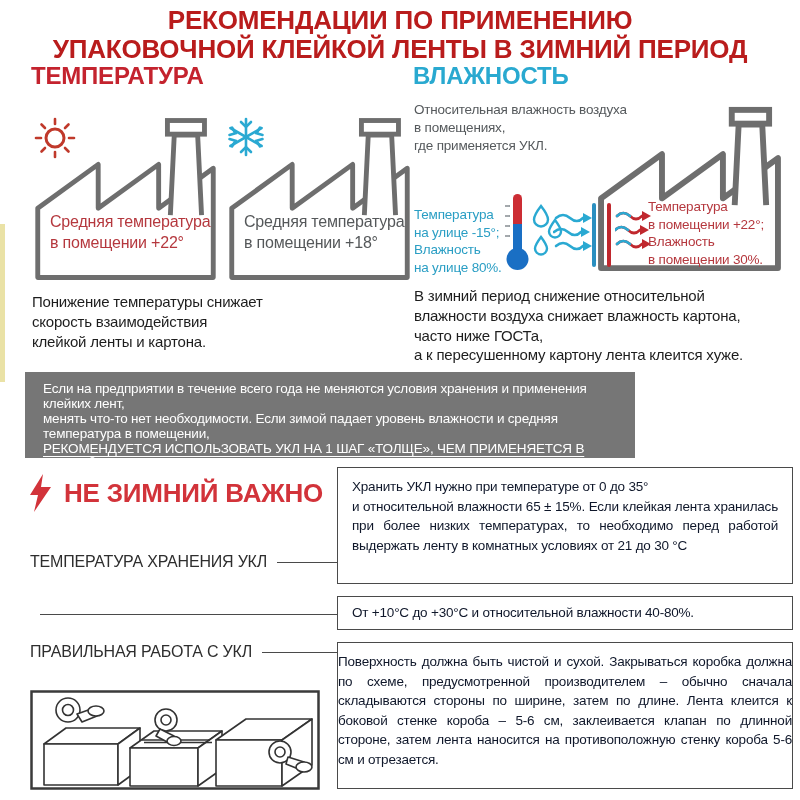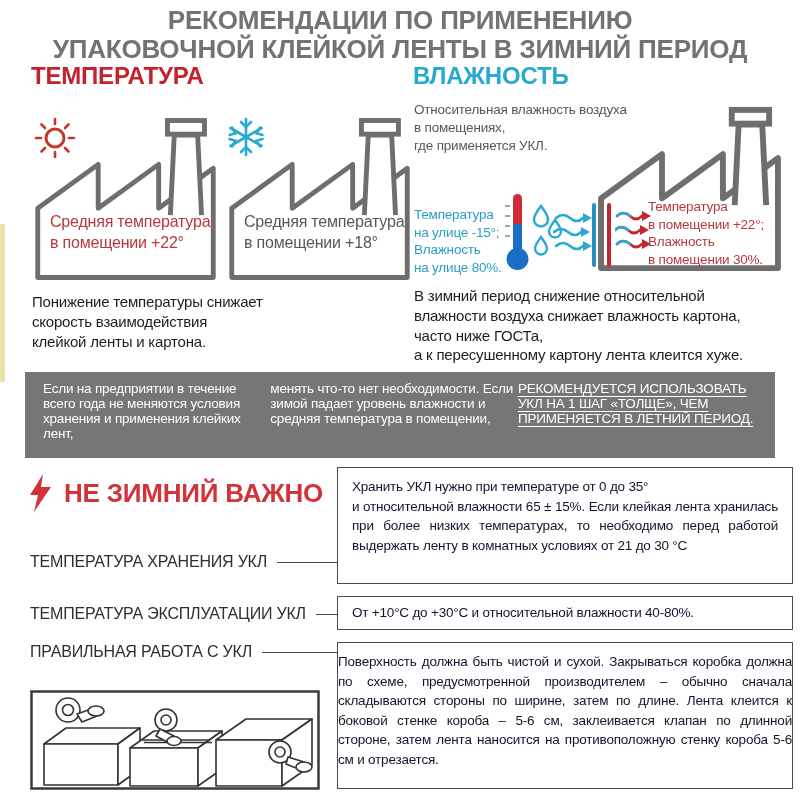--- a/index.html
+++ b/index.html
@@ -6,40 +6,40 @@
   html,body { background:#ffffff; }
   .page {
     position:relative; width:800px; height:800px; background:#fff;
     font-family:"Liberation Sans", sans-serif; color:#222; overflow:hidden;
     letter-spacing:-0.2px;
   }
   .abs { position:absolute; }
   .preline { white-space:pre-line; }
 
   .title { left:0; top:6px; width:800px; text-align:center;
-    color:#737373; font-weight:bold; font-size:26px; line-height:1.12; }
+    color:#b91c1c; font-weight:bold; font-size:26px; line-height:1.12; }
 
   .col-heading { font-weight:bold; font-size:24px; }
   .h-temp { left:31px; top:62px; color:#c4232e; }
   .h-hum  { left:413px; top:62px; color:#29a9d0; }
 
   .cap { font-size:16px; line-height:1.3; }
   .cap-warm { color:#b5383e; }
   .cap-cold { color:#55585a; }
 
   .para { font-size:15px; line-height:1.32; color:#1d1d1d; }
 
   .hum-intro { left:414px; top:101px; font-size:13.5px; line-height:1.32; color:#55595c; }
   .outside-text { left:414px; top:206px; font-size:13.5px; line-height:1.3; color:#2a9ec4; }
   .inside-text  { left:648px; top:198px; font-size:13.5px; line-height:1.3; color:#b5383e; }
 
   .vline { border-radius:2px; }
 
-  .banner { left:25px; top:372px; width:750px; height:86px; background:#767676;
-    color:#fff; display:flex; justify-content:space-around;
+  .banner { left:25px; top:372px; width:610px; height:86px; background:#767676;
+    color:#fff; display:flex; flex-direction:column; justify-content:space-around;
     padding:9px 18px; font-size:13.5px; }
   .banner .u { text-decoration:underline; text-underline-offset:3px; }
 
   .important-heading { display:flex; align-items:center; gap:10px; left:30px; top:474px; }
   .important-heading .txt { color:#d2333a; font-weight:bold; font-size:26px; }
 
   .label-row { display:flex; align-items:center; left:30px; width:307px; height:20px; }
   .label-row .lbl { font-size:16px; color:#2e2e2e; white-space:nowrap; }
   .label-row .connector { flex:1; height:0; border-top:1.6px solid #4a4a4a; margin-left:10px; min-width:10px; }
 
@@ -217,21 +217,20 @@
       <polygon points="13,0 0,21 8,21 4,38 21,13 11,13" fill="#d2333a"></polygon>
     </svg>
     <span class="txt">НЕ ЗИМНИЙ ВАЖНО</span>
   </div>
 
   <div class="abs label-row" style="top:552px;">
     <span class="lbl">ТЕМПЕРАТУРА ХРАНЕНИЯ УКЛ</span>
     <span class="connector"></span>
   </div>
   <div class="abs label-row" style="top:604px;">
-    <span class="lbl">ТЕМПЕРАТУРА ЭКСПЛУАТАЦИИ УКЛ</span>
     <span class="connector"></span>
   </div>
   <div class="abs label-row" style="top:642px;">
     <span class="lbl">ПРАВИЛЬНАЯ РАБОТА С УКЛ</span>
     <span class="connector"></span>
   </div>
 
   <div class="abs info-box box-1 preline">Хранить УКЛ нужно при температуре от 0 до 35°
 и относительной влажности 65 ± 15%. Если клейкая лента хранилась при более низких температурах, то необходимо перед работой выдержать ленту в комнатных условиях от 21 до 30 °C</div>
   <div class="abs info-box box-2">

